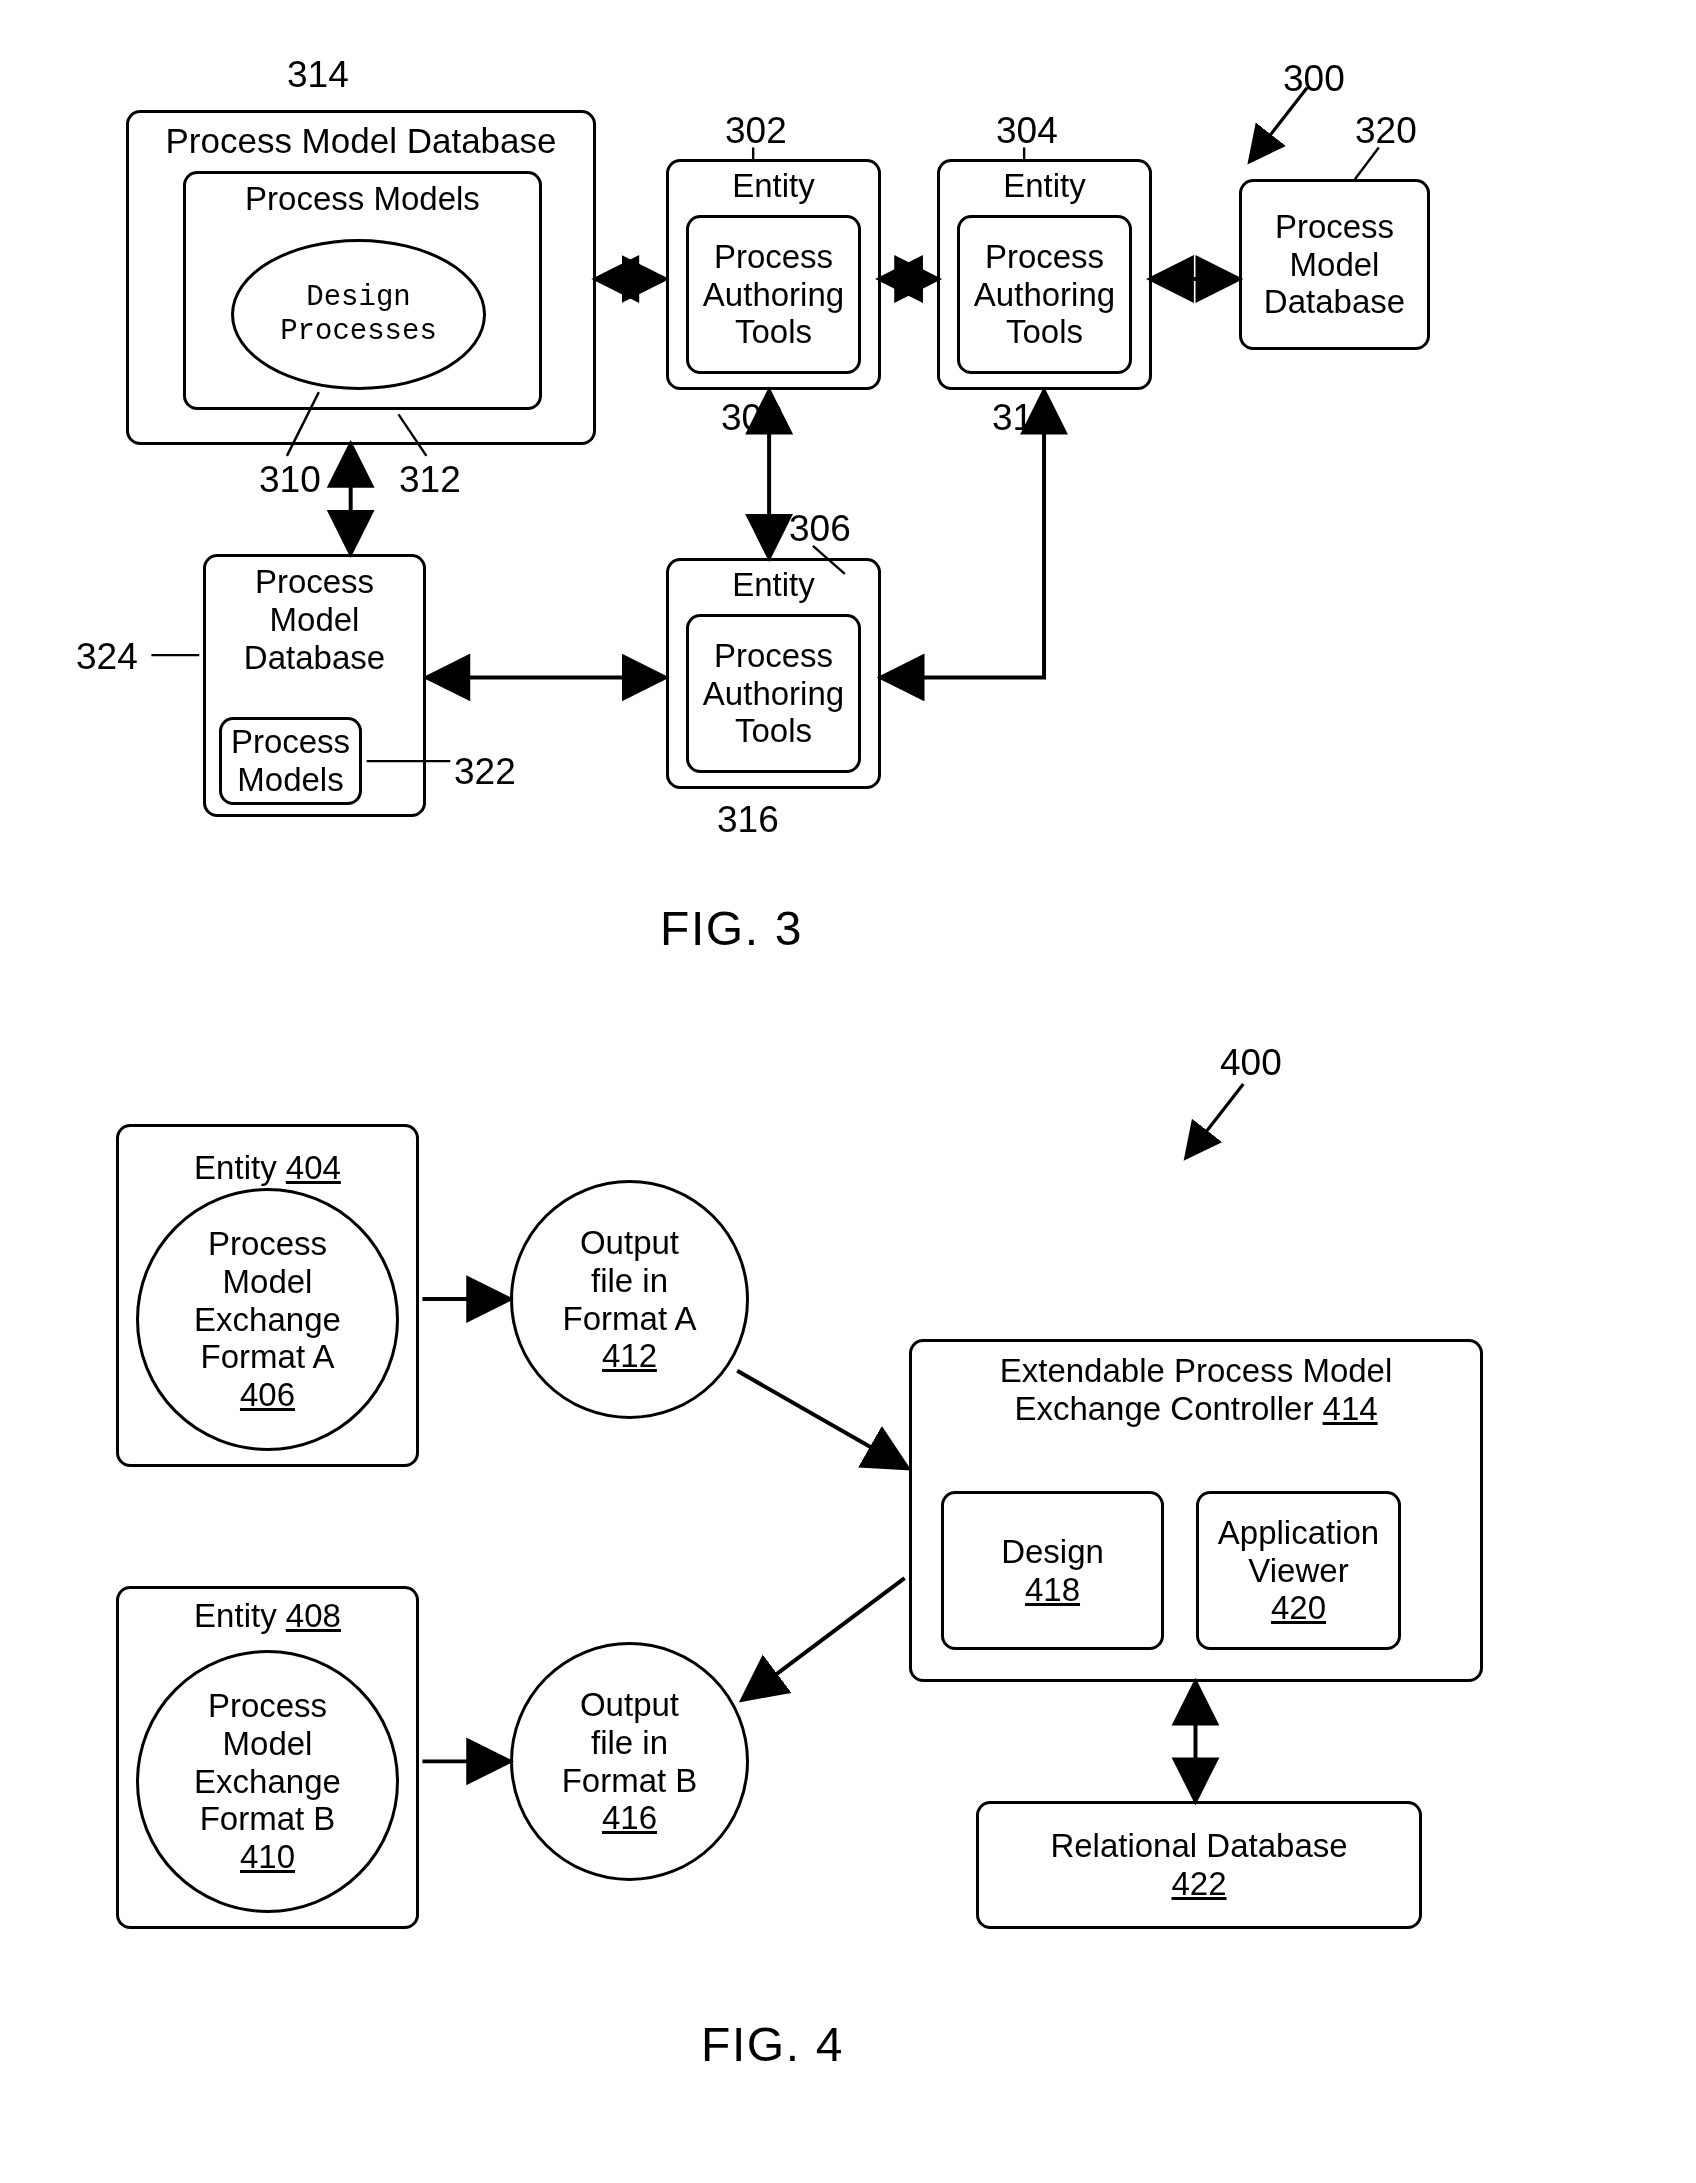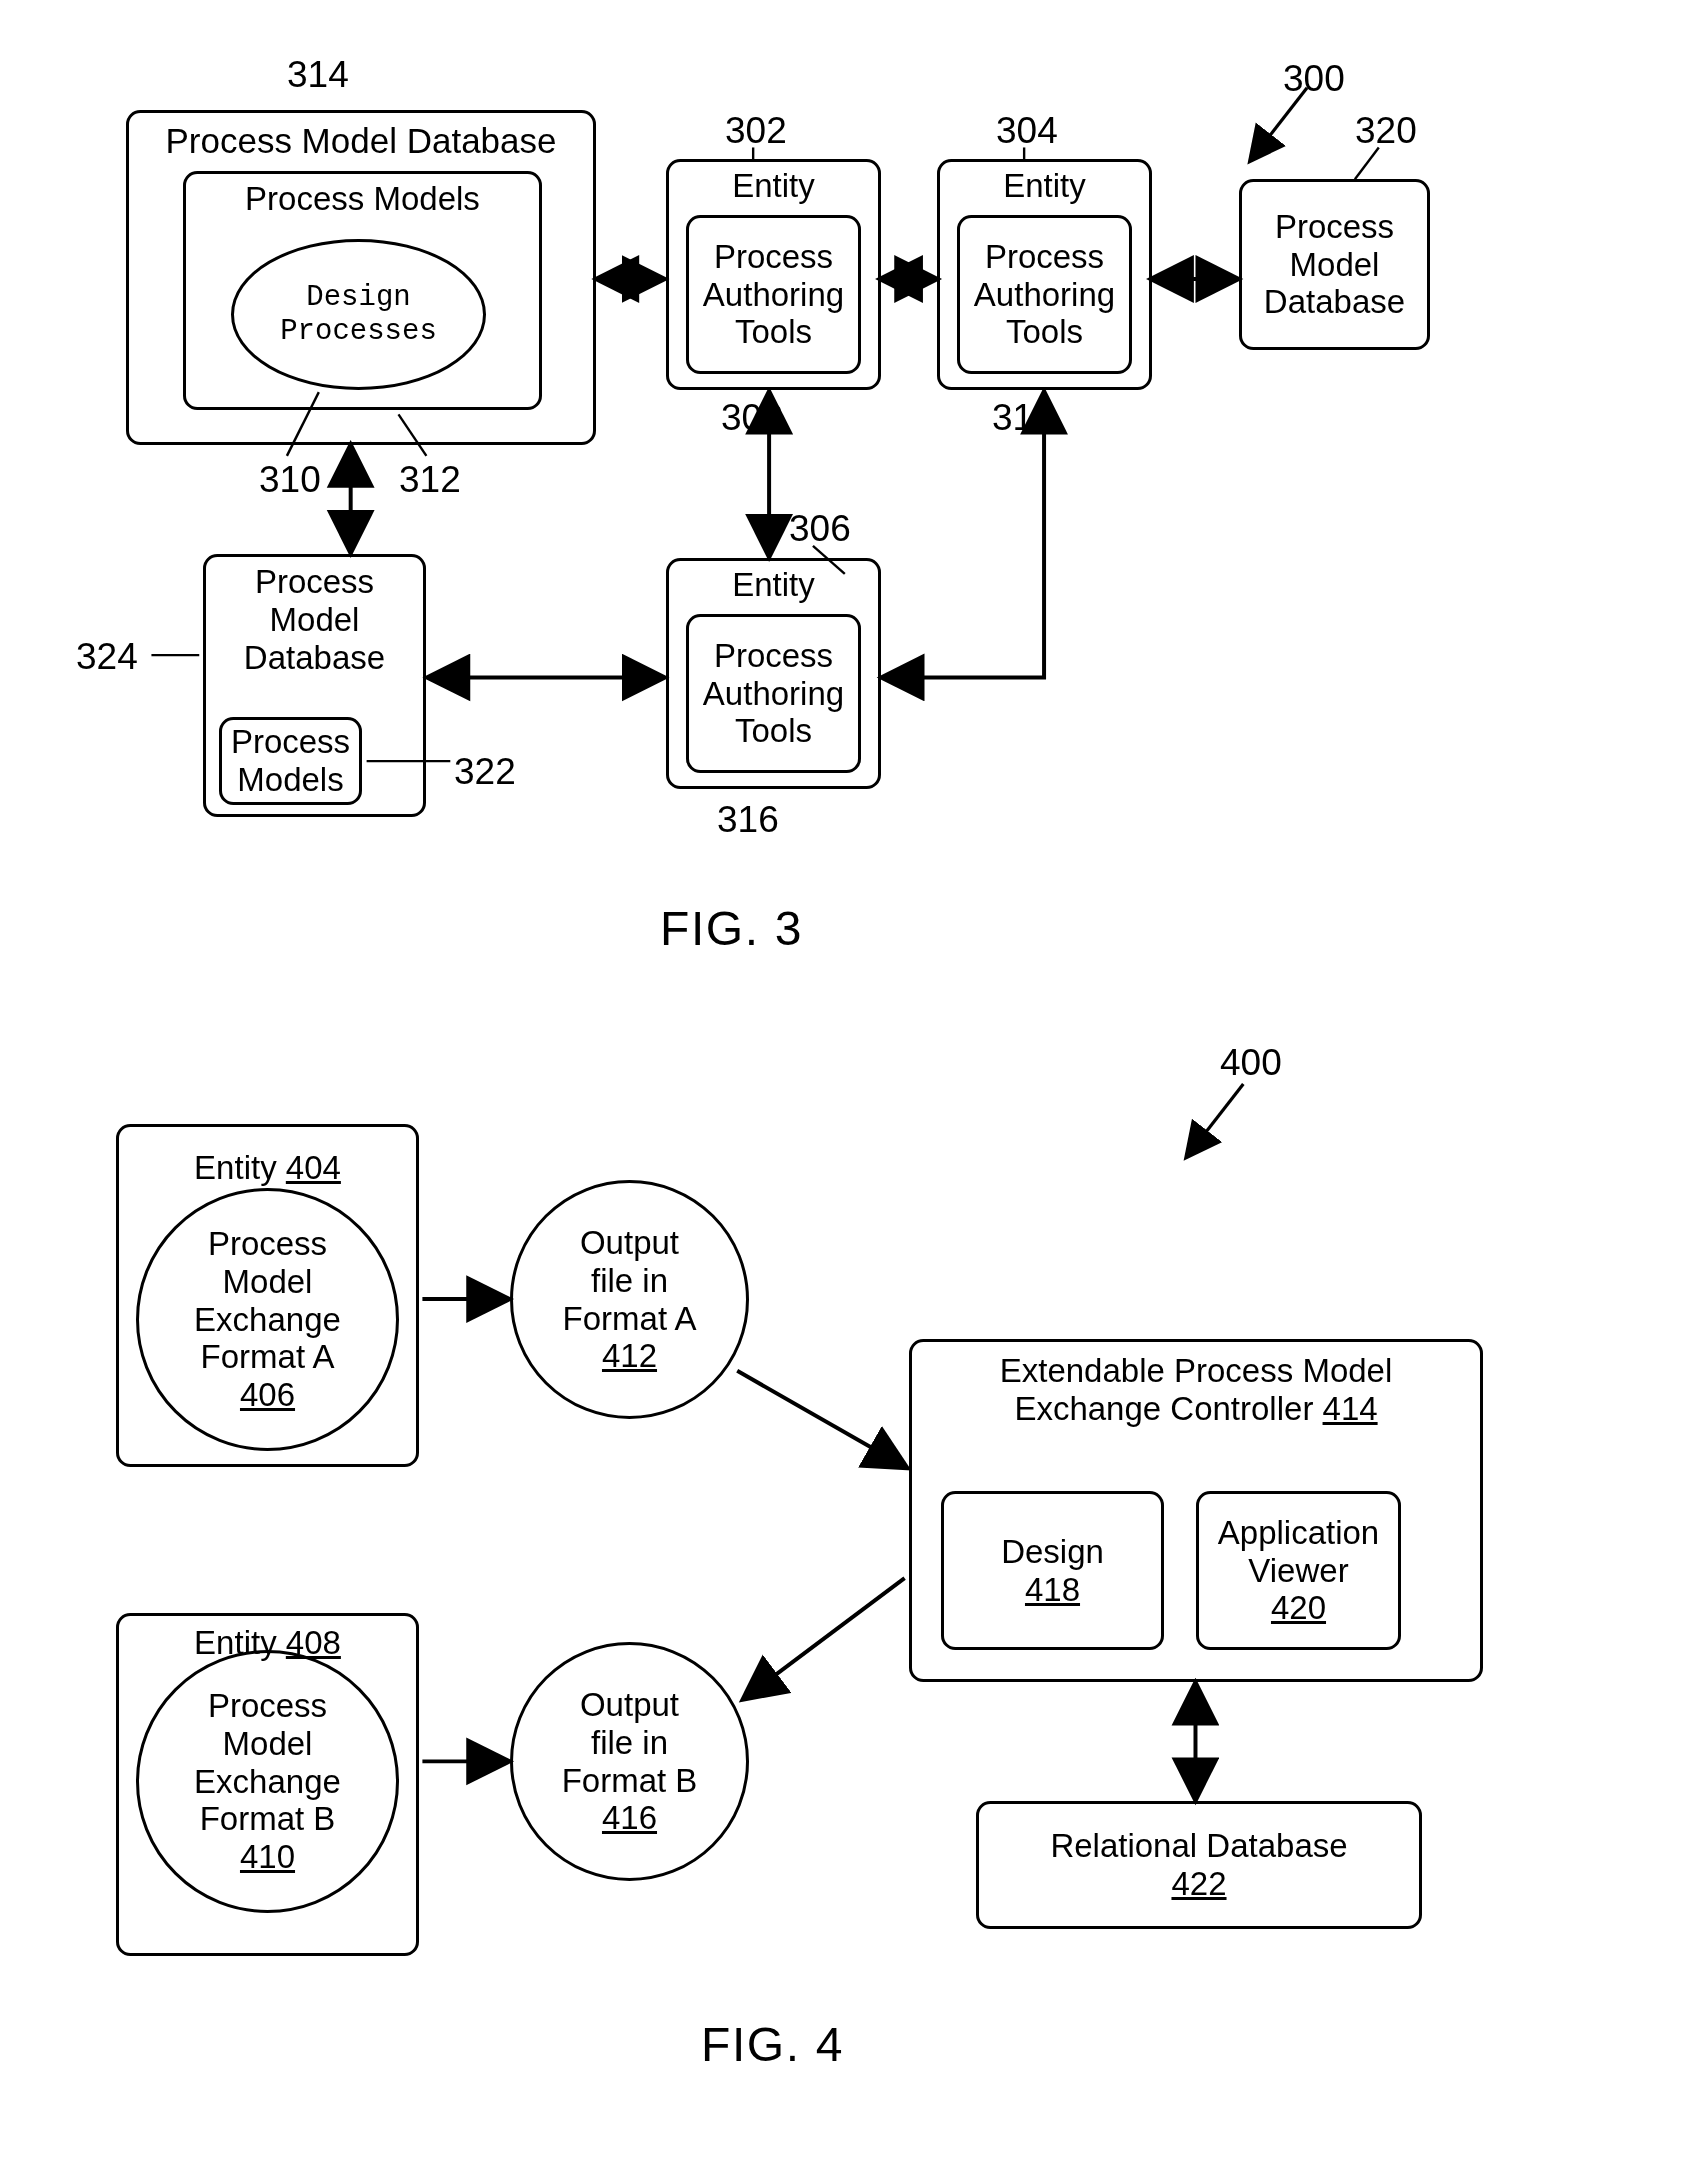--- a/index.html
+++ b/index.html
@@ -166,21 +166,21 @@
     <div class="u">406</div>
   </div>
 
   <div class="circle" style="left:510px; top:1180px; width:239px; height:239px;">
     <div style="white-space:pre-line;">Output
 file in
 Format A</div>
     <div class="u">412</div>
   </div>
 
-  <div class="box" style="left:116px; top:1586px; width:303px; height:343px; justify-content:flex-start; padding-top:8px;margin-top:27px;">
+  <div class="box" style="left:116px; top:1586px; width:303px; height:343px; justify-content:flex-start; padding-top:8px;">
     <div><span>Entity</span> <span class="u">408</span></div>
   </div>
   <div class="circle" style="left:136px; top:1650px; width:263px; height:263px;">
     <div style="white-space:pre-line;">Process
 Model
 Exchange
 Format B</div>
     <div class="u">410</div>
   </div>
 

